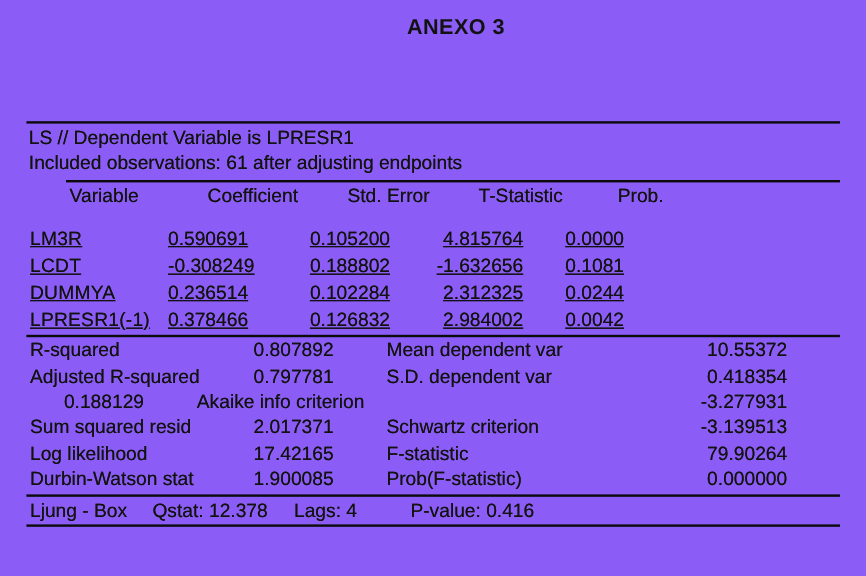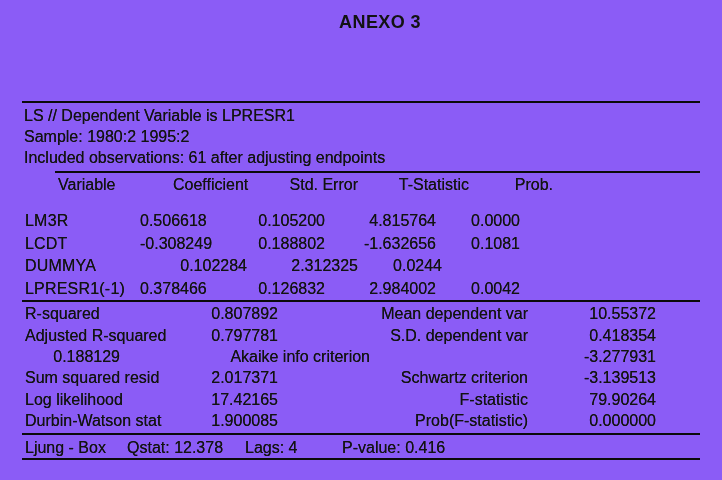--- a/index.html
+++ b/index.html
@@ -37,83 +37,83 @@
   .rule { border-top: 2.4px solid #0b0b0b; }
 
   
   .hdr-line { line-height: 21px; padding-left: 2px; white-space: nowrap; }
   .sec-header { padding: 2px 0 3px 0; }
 
   
   .cols, .coef-row { display: flex; white-space: nowrap; }
   .cols { padding-top: 3px; height: 24px; margin-left: 33px; }
   .coef-rows { padding-top: 15px; }
-  .coef-row { line-height: 22.6px; }
+  .coef-row { line-height: 22.6px; text-decoration: underline; }
   .c-var  { width: 118px; padding-left: 3px; text-align: left; }
   .c-coef { width: 78px;  text-align: left; }
   .c-se   { width: 107px; text-align: right; }
   .c-tstat{ width: 111px; text-align: right; }
   .c-prob { width: 84px;  text-align: right; }
   .coef-row .c-var { letter-spacing: 0.2px; }
 
   
   .sec-stats { padding: 1px 0 2px 0; }
   .stat-row { display: flex; line-height: 21.3px; white-space: nowrap; }
   .sl-label { width: 158px; padding-left: 3px; }
   .sl-value { width: 98px; text-align: right; }
-  .sr-label { width: 230px; margin-left: 20px; text-align: right; }
+  .sr-label { width: 230px; margin-left: 44px; }
   .sr-value { flex: 1; text-align: right; padding-right: 44px; }
 
   
   .sec-ljung { display: flex; line-height: 24px; height: 27px; padding-top: 1px; white-space: nowrap; }
   .lj-name  { width: 105px; padding-left: 3px; }
   .lj-qstat { width: 118px; }
   .lj-lags  { width: 97px; }
   .lj-pval  { flex: 1; }
 </style>
 </head>
 <body>
 
 <div class="page">
 
   <div class="title">ANEXO 3</div>
 
   <div class="doc">
 
     <div class="sec-header rule">
       <div class="hdr-line">LS // Dependent Variable is LPRESR1</div>
-      <div class="hdr-line">Sample: 1980:2 1995:2</div>
       <div class="hdr-line">Included observations: 61 after adjusting endpoints</div>
     </div>
 
     <div class="cols rule">
       <div class="c-var">Variable</div>
       <div class="c-coef">Coefficient</div>
       <div class="c-se">Std. Error</div>
       <div class="c-tstat">T-Statistic</div>
       <div class="c-prob">Prob.</div>
     </div>
 
     <div class="coef-rows">
       <div class="coef-row">
         <div class="c-var">LM3R</div>
-        <div class="c-coef">0.506618</div>
+        <div class="c-coef">0.590691</div>
         <div class="c-se">0.105200</div>
         <div class="c-tstat">4.815764</div>
         <div class="c-prob">0.0000</div>
       </div>
       <div class="coef-row">
         <div class="c-var">LCDT</div>
         <div class="c-coef">-0.308249</div>
         <div class="c-se">0.188802</div>
         <div class="c-tstat">-1.632656</div>
         <div class="c-prob">0.1081</div>
       </div>
       <div class="coef-row">
         <div class="c-var">DUMMYA</div>
+        <div class="c-coef">0.236514</div>
         <div class="c-se">0.102284</div>
         <div class="c-tstat">2.312325</div>
         <div class="c-prob">0.0244</div>
       </div>
       <div class="coef-row">
         <div class="c-var">LPRESR1(-1)</div>
         <div class="c-coef">0.378466</div>
         <div class="c-se">0.126832</div>
         <div class="c-tstat">2.984002</div>
         <div class="c-prob">0.0042</div>

